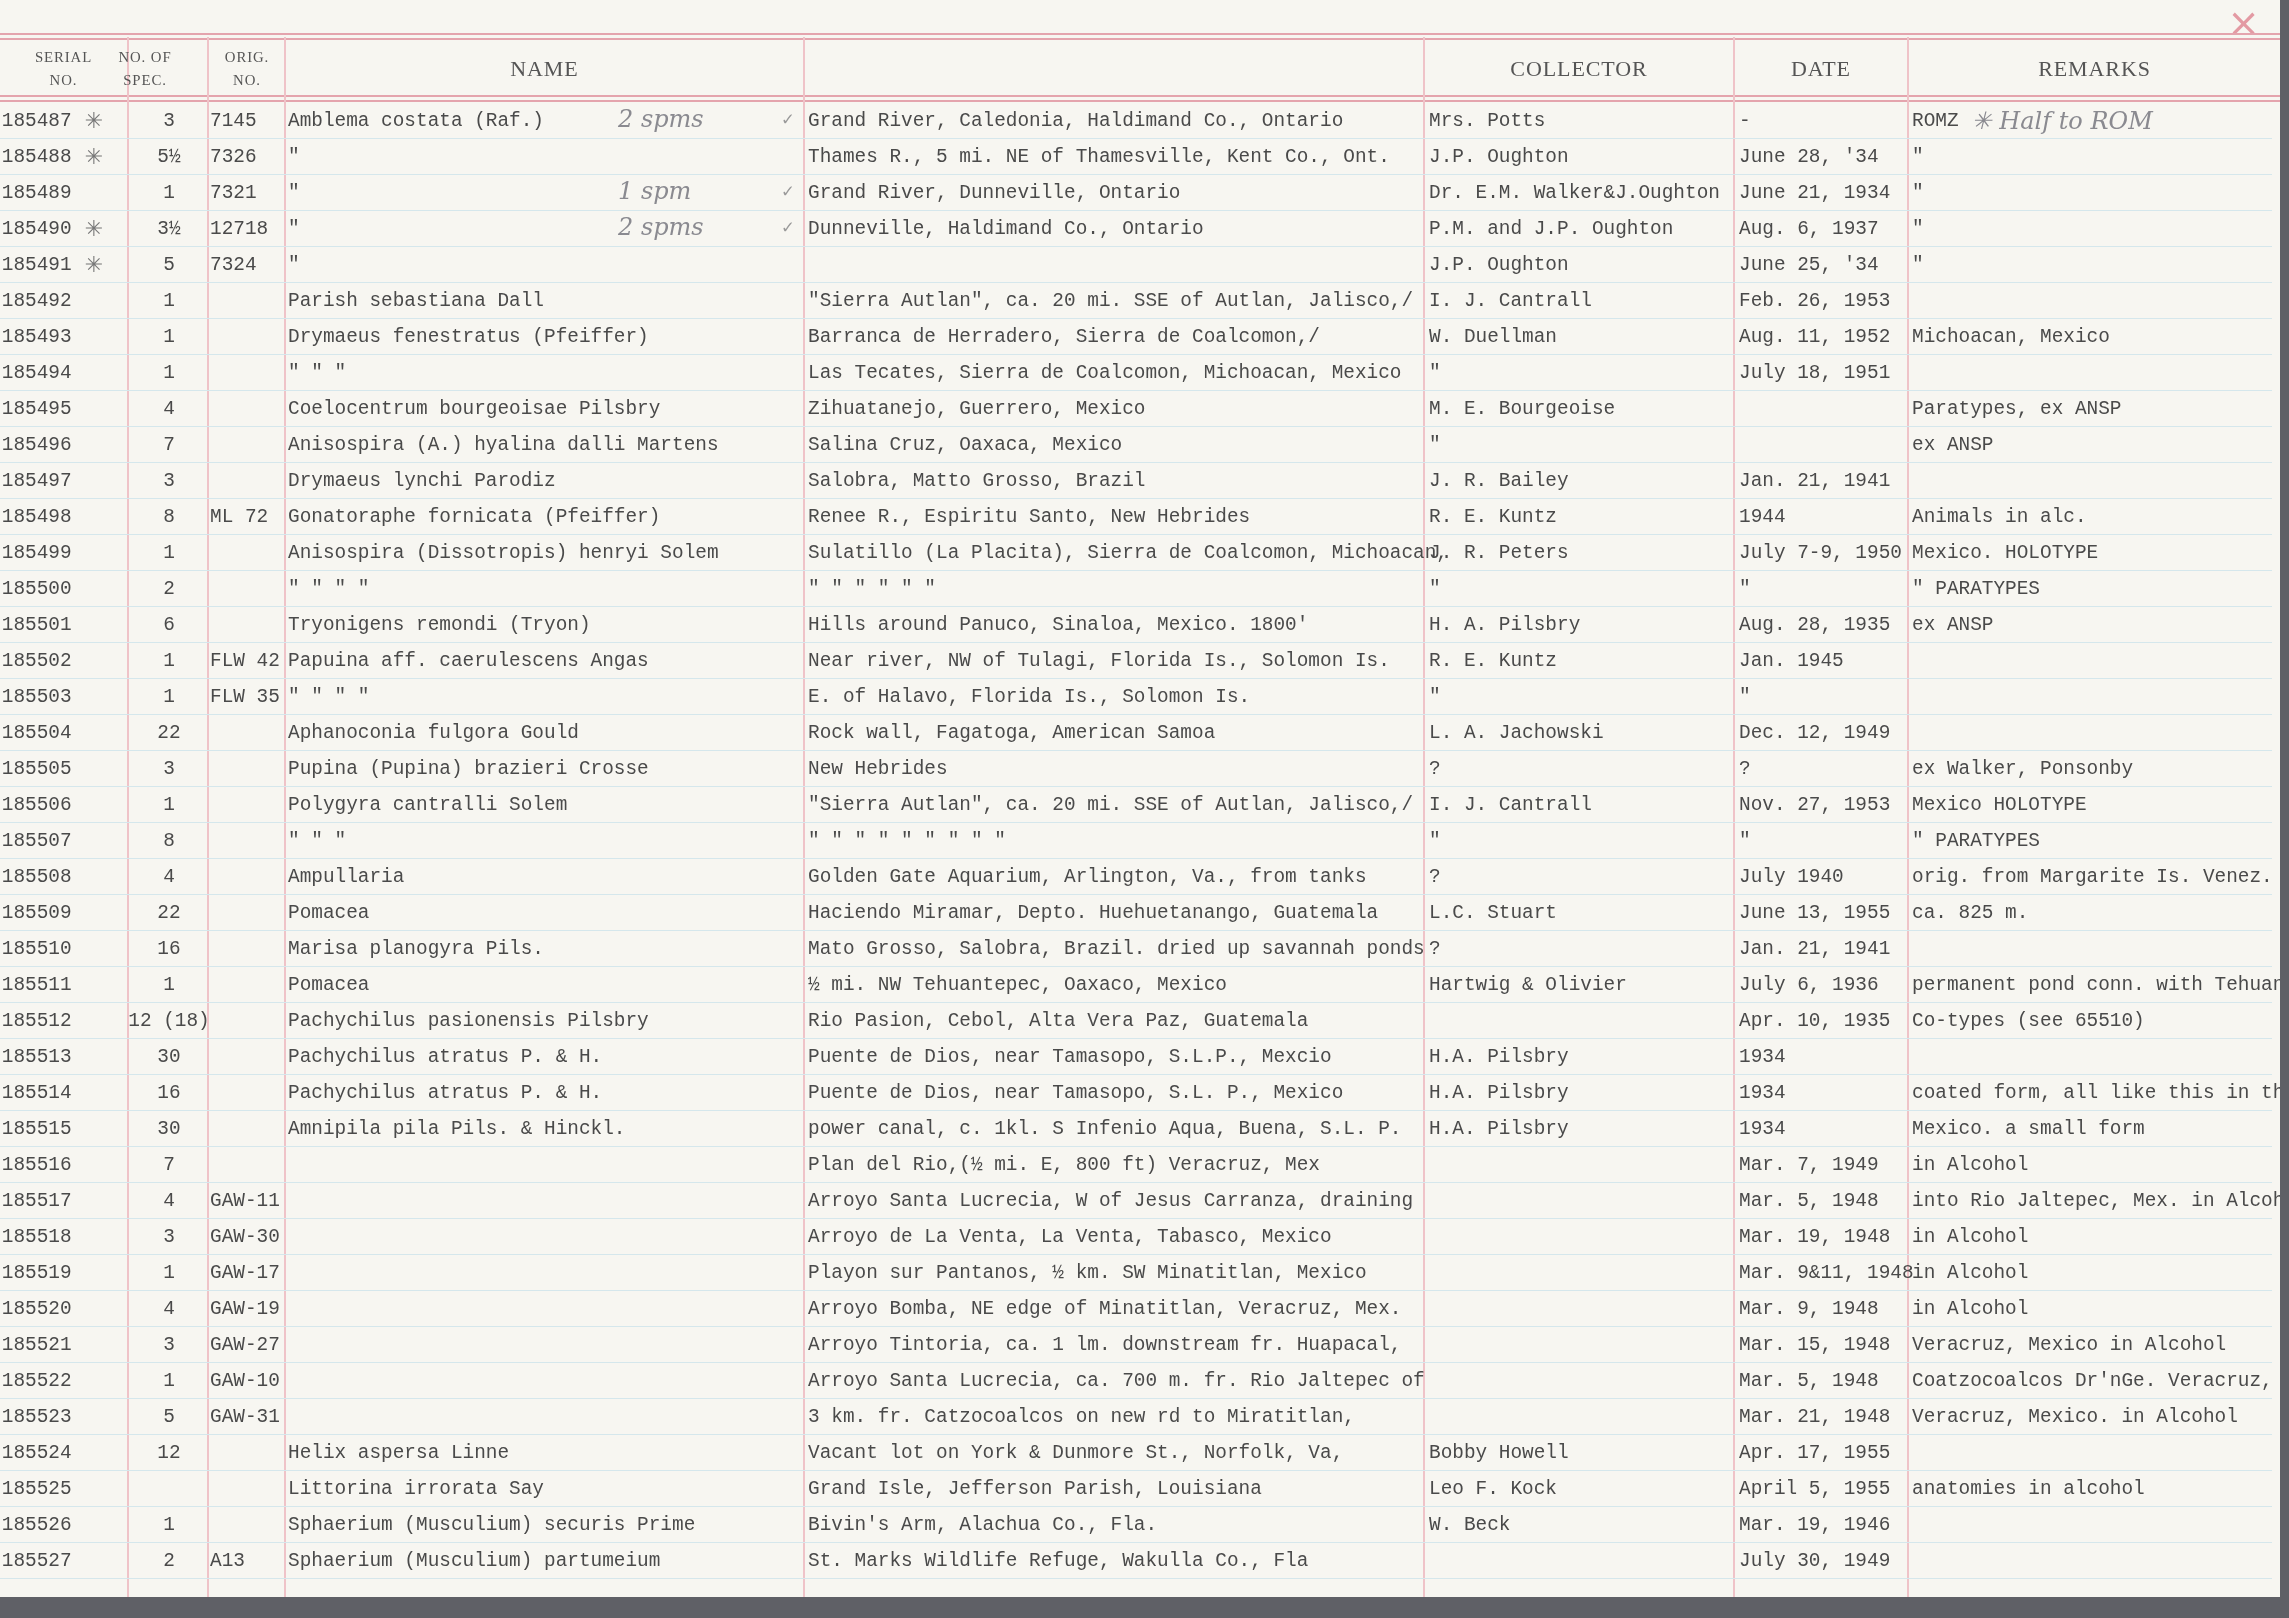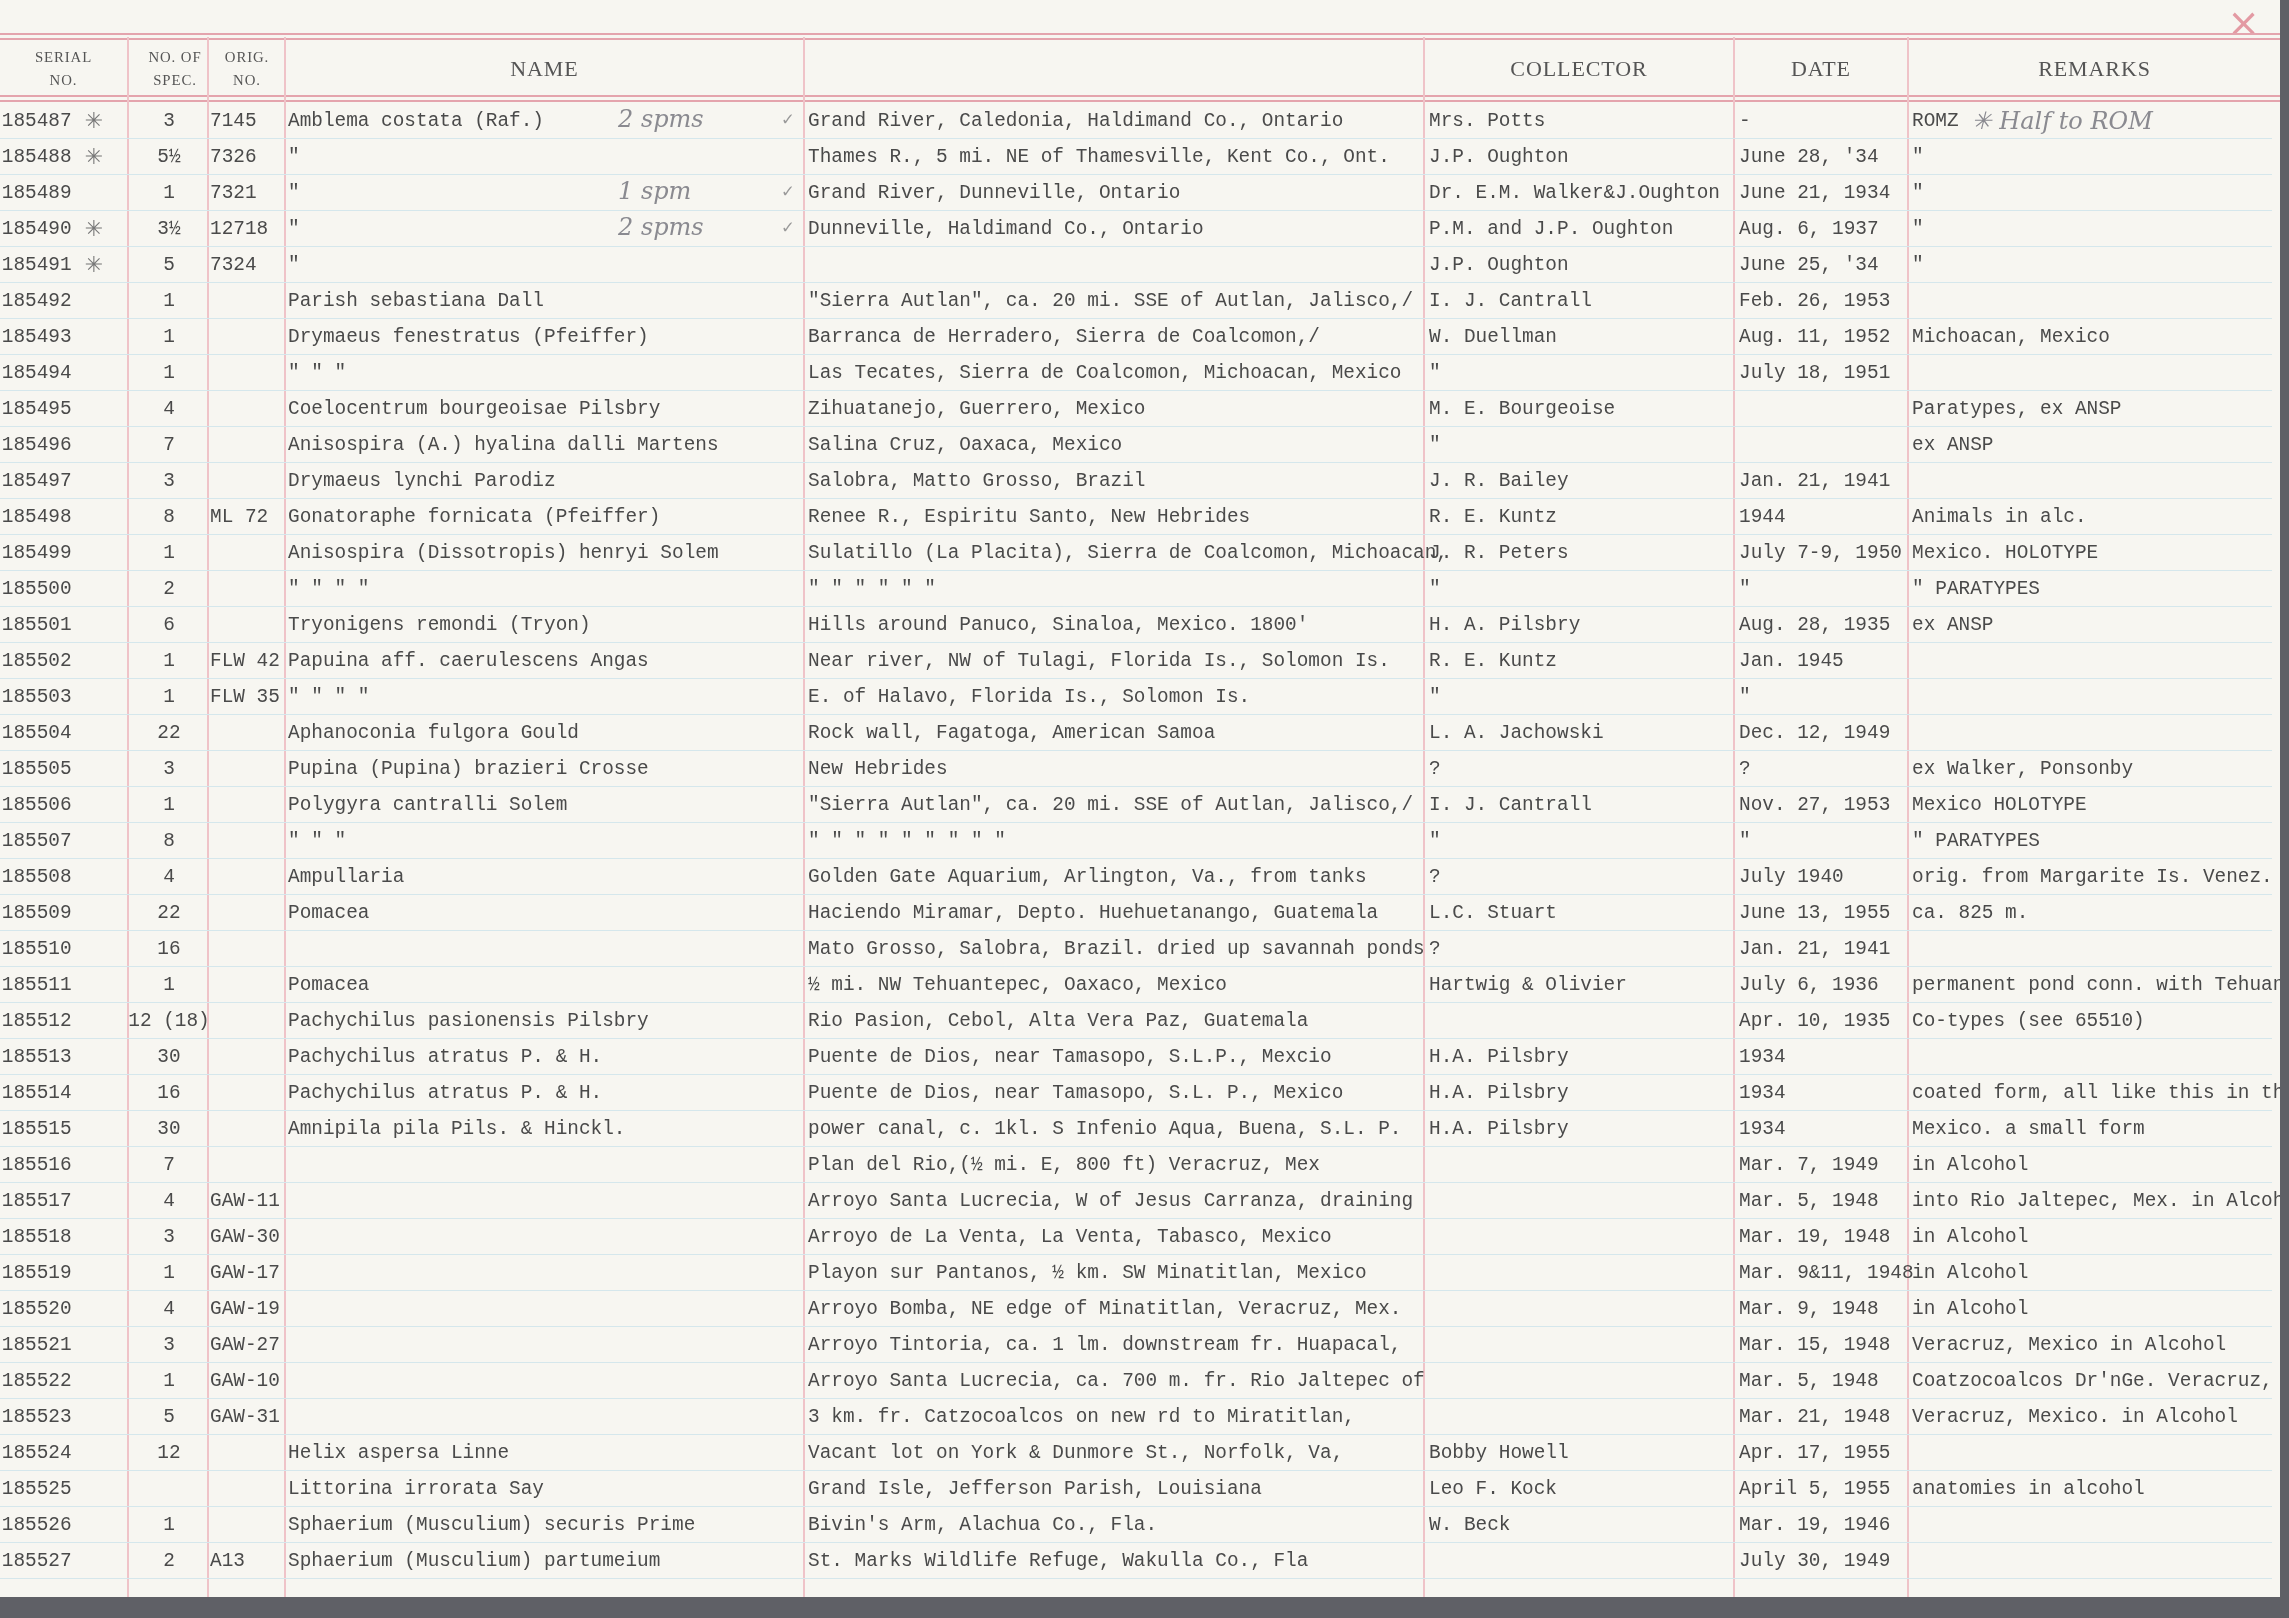--- a/index.html
+++ b/index.html
@@ -44,21 +44,21 @@
   <div class="vline" style="left:1423px"></div>
   <div class="vline" style="left:1733px"></div>
   <div class="vline" style="left:1907px"></div>
 
   <div class="hdr small" style="left:0;width:127px">
     <div>
         <div>SERIAL</div>
         <div>NO.</div>
       </div>
   </div>
-  <div class="hdr small" style="left:145px;width:60px">
+  <div class="hdr small" style="left:115px;width:60px">
     <div>
         <div>NO. OF</div>
         <div>SPEC.</div>
       </div>
   </div>
   <div class="hdr small" style="left:209px;width:76px">
     <div>
         <div>ORIG.</div>
         <div>NO.</div>
       </div>
@@ -482,20 +482,21 @@
           <span class="hand" style="position:static;margin-left:13px"></span>
         </div>
   </div>
       <div class="row">
     <div class="cell c-serial">
           <span>185510</span>
           <span class="mark"></span>
         </div>
     <div class="cell c-spec">16</div>
     <div class="cell c-orig"></div>
+    <div class="cell c-name">Marisa planogyra Pils.</div>
     <span class="hand" style="left:618px;top:1.8px"></span>
     <span class="check" style="top:7.4px"></span>
     <div class="cell c-loc">Mato Grosso, Salobra, Brazil. dried up savannah ponds</div>
     <div class="cell c-coll">?</div>
     <div class="cell c-date">Jan. 21, 1941</div>
     <div class="cell c-rem">
           <span></span>
           <span class="hand" style="position:static;margin-left:13px"></span>
         </div>
   </div>

